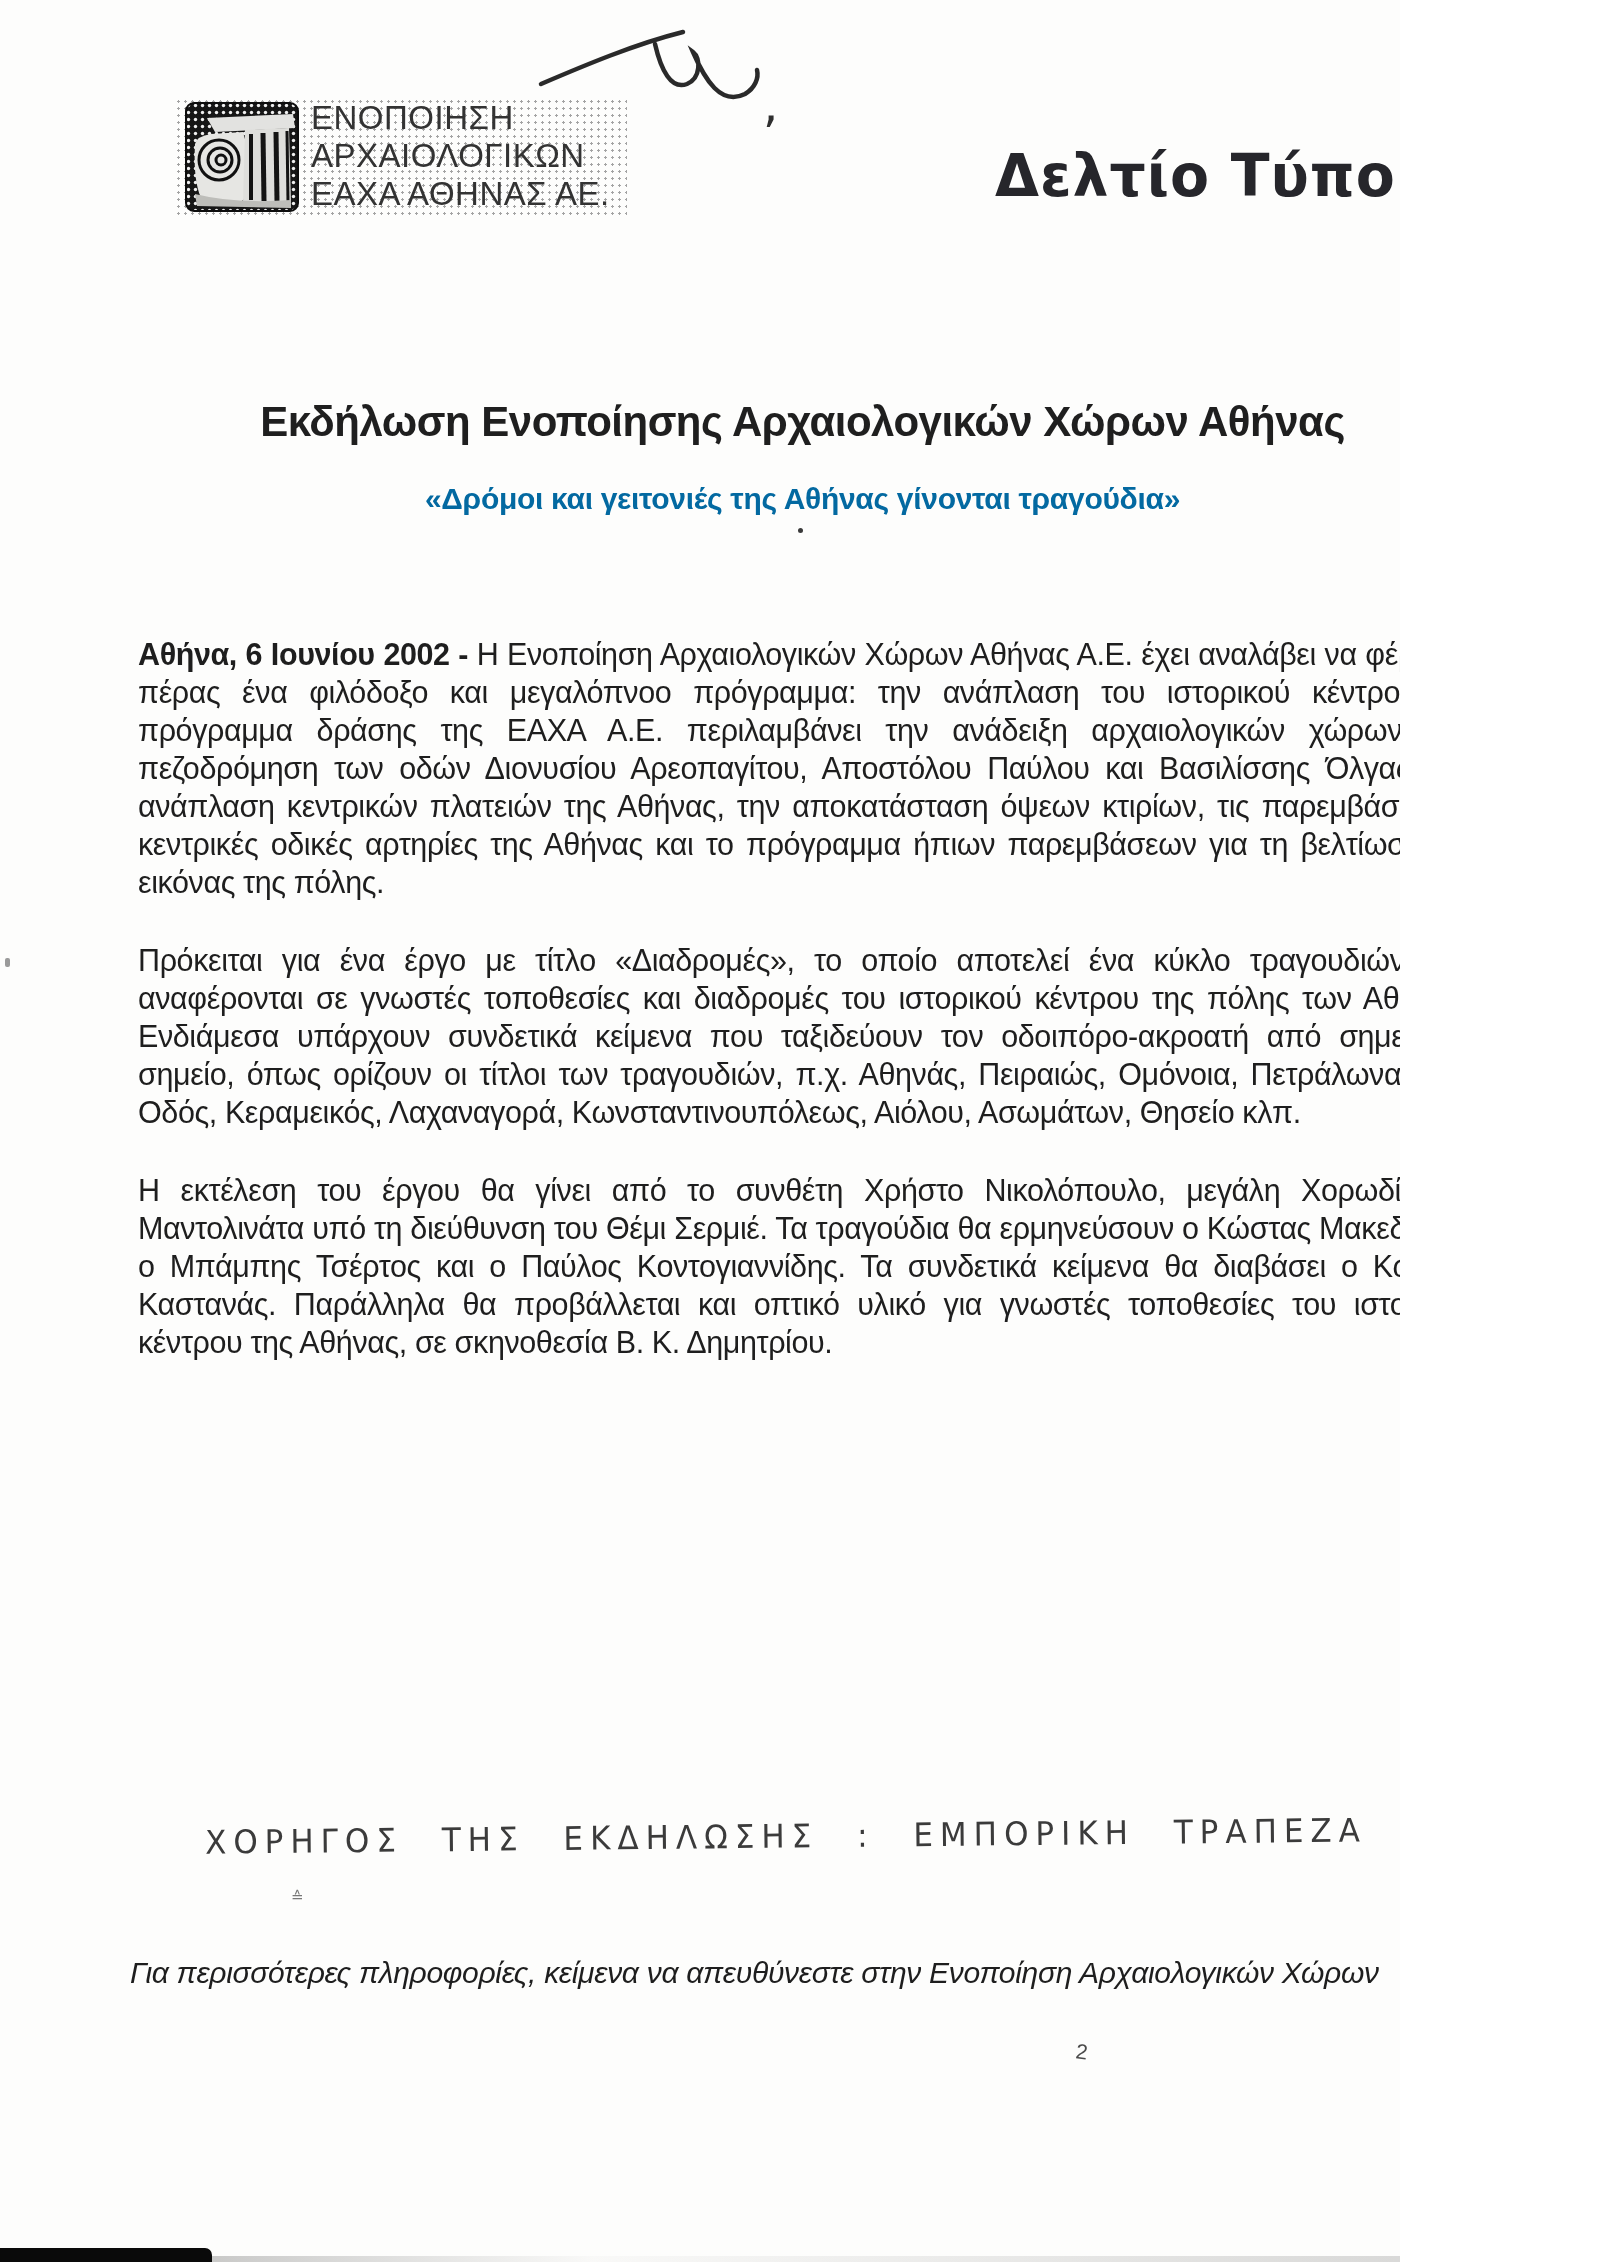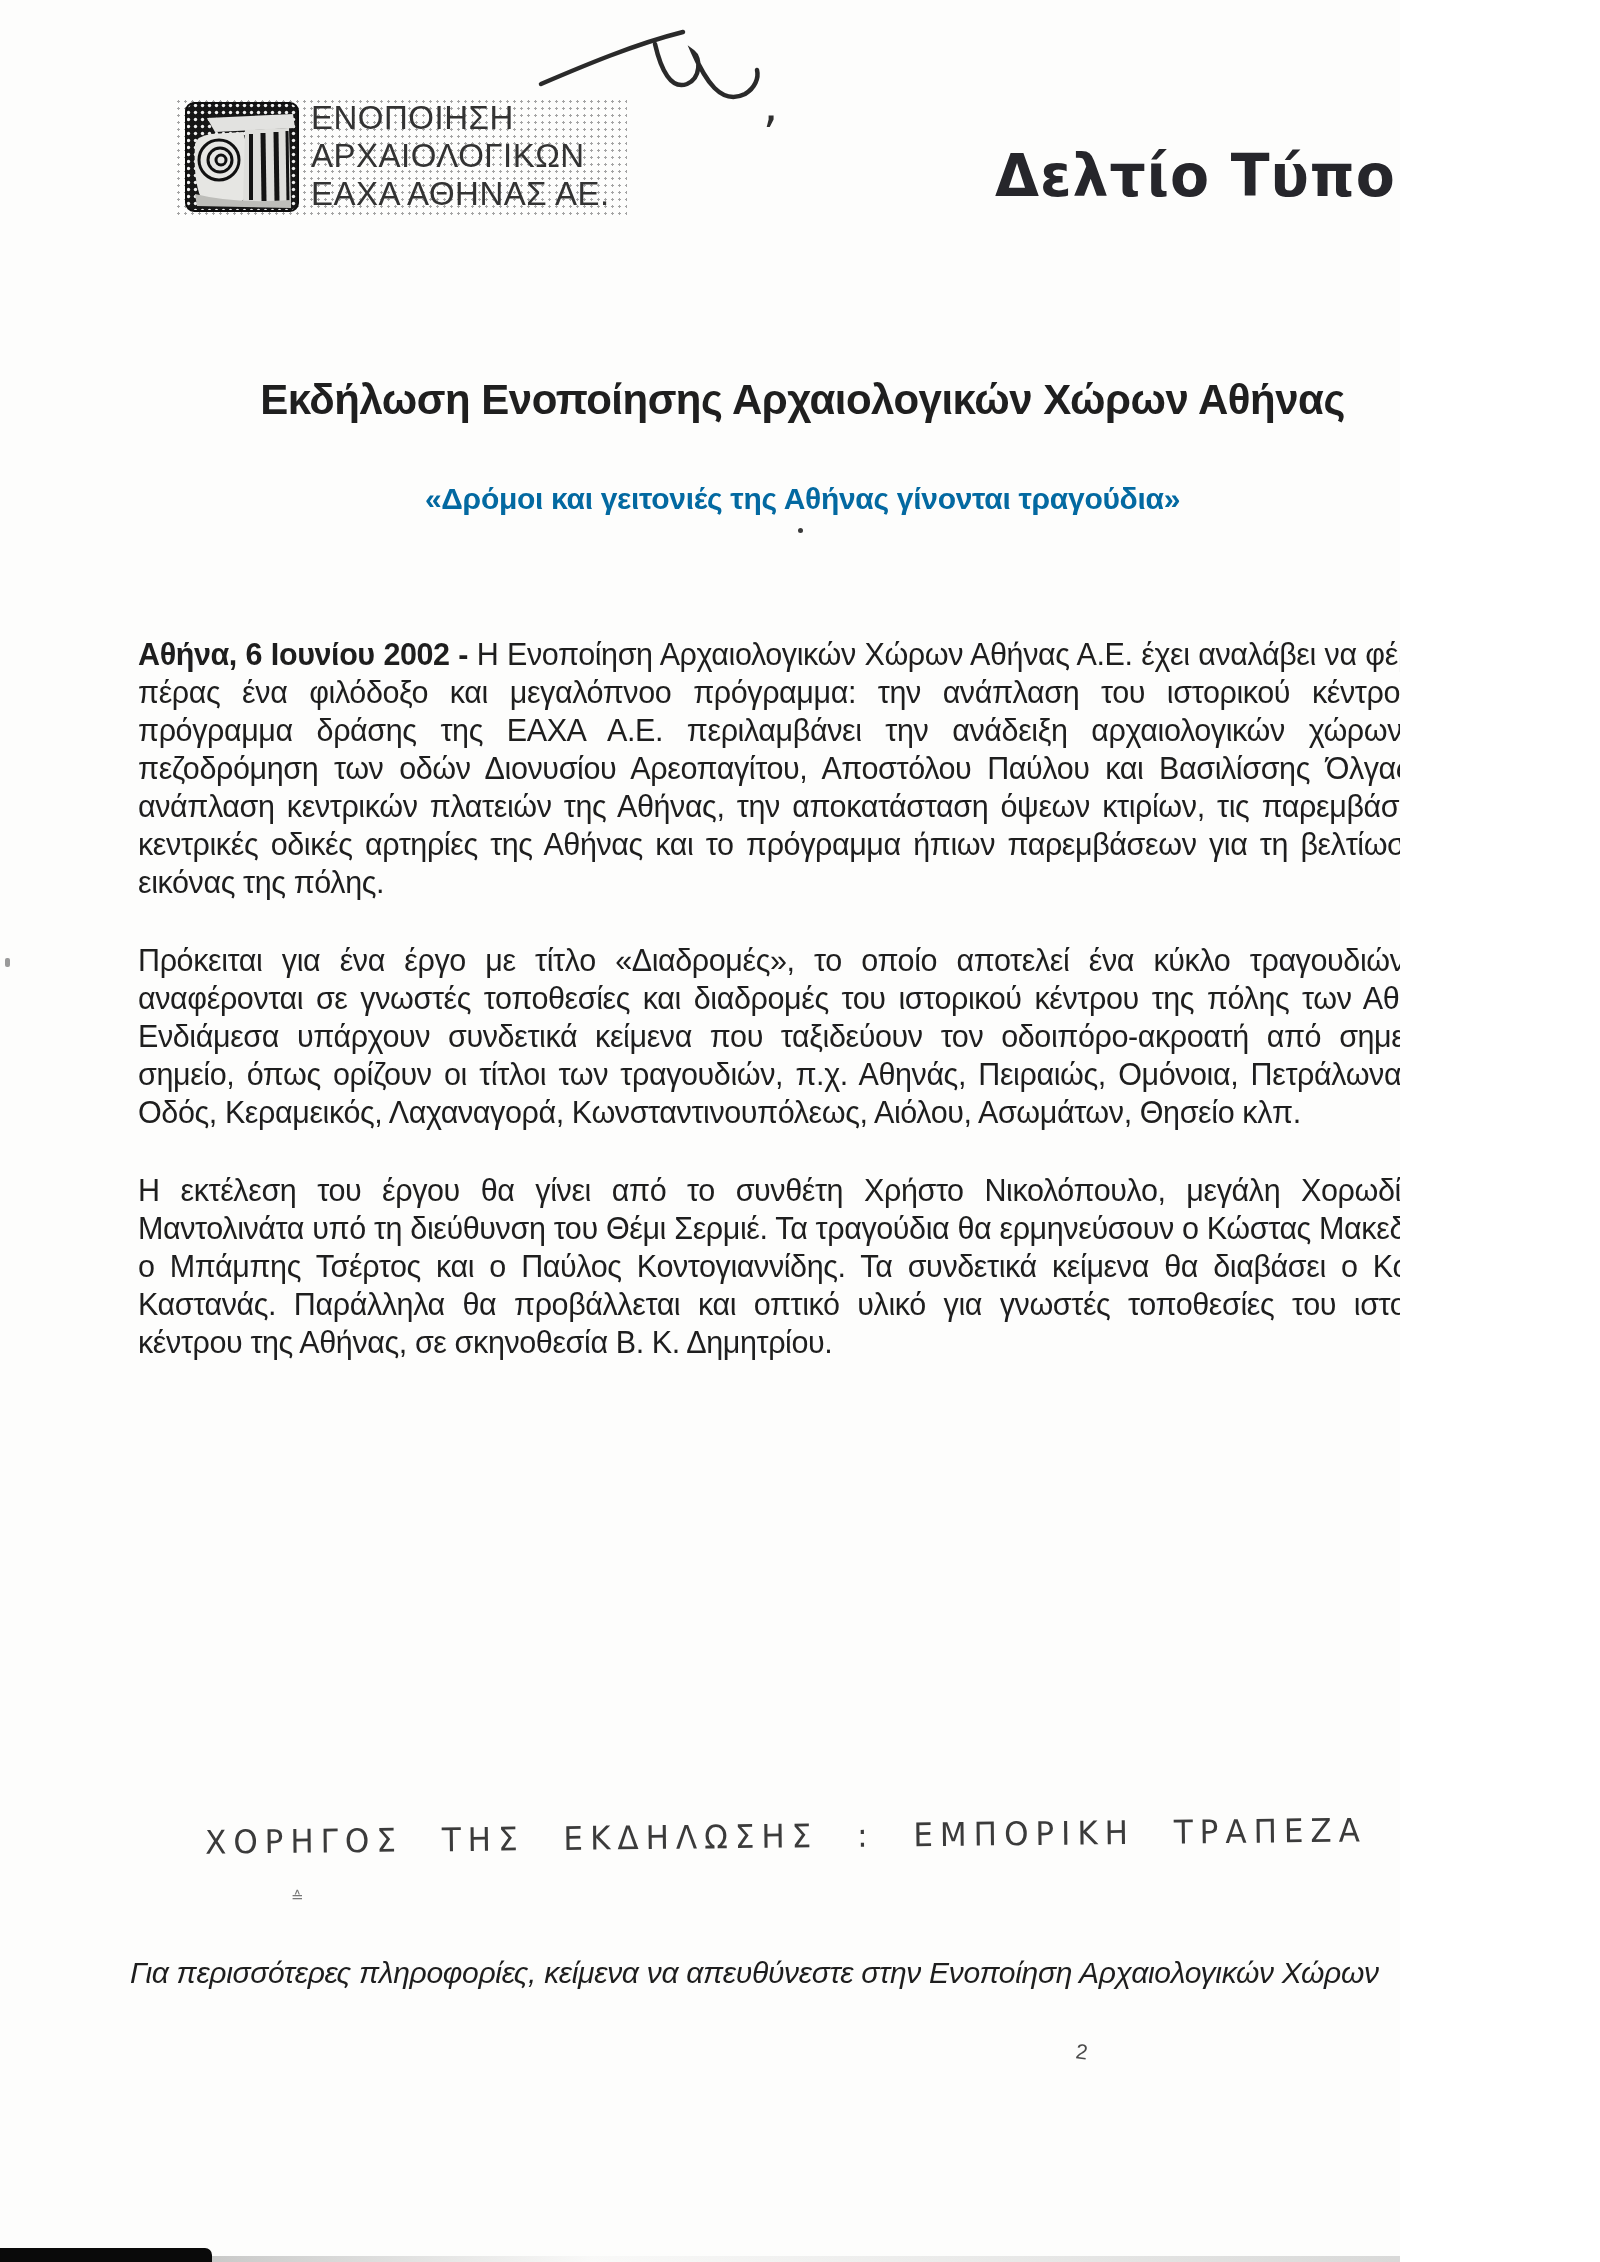--- a/index.html
+++ b/index.html
@@ -57,21 +57,21 @@
     letter-spacing: 1px;
     color: #26262b;
     white-space: nowrap;
     transform: scaleX(0.98);
     transform-origin: left;
   }
 
   
   .title {
     position: absolute;
-    left: 130px; top: 376px;
+    left: 130px; top: 398px;
     width: 1345px;
     text-align: center;
     font-weight: 700;
     font-size: 42px;
     letter-spacing: -0.5px;
     color: #1f1f1f;
   }
   .subtitle {
     position: absolute;
     left: 130px; top: 482px;

